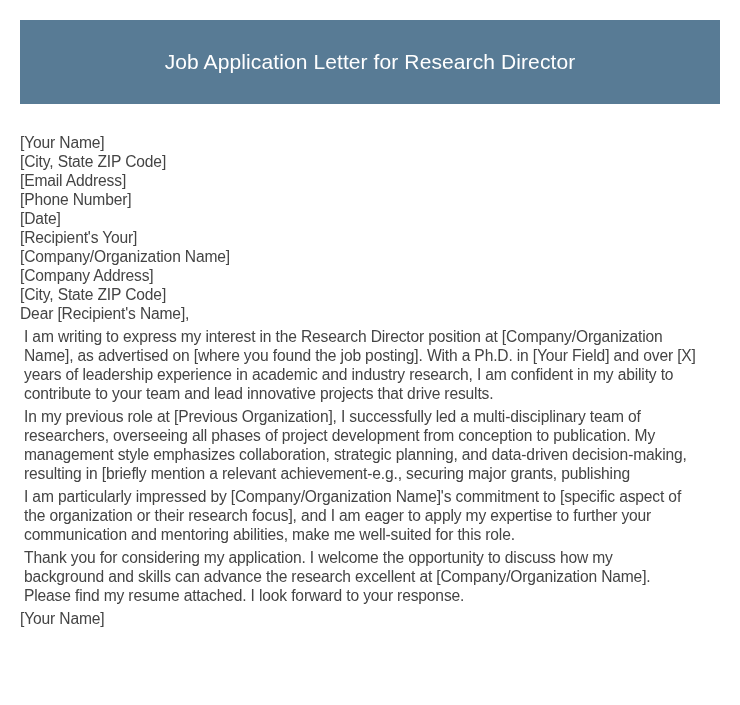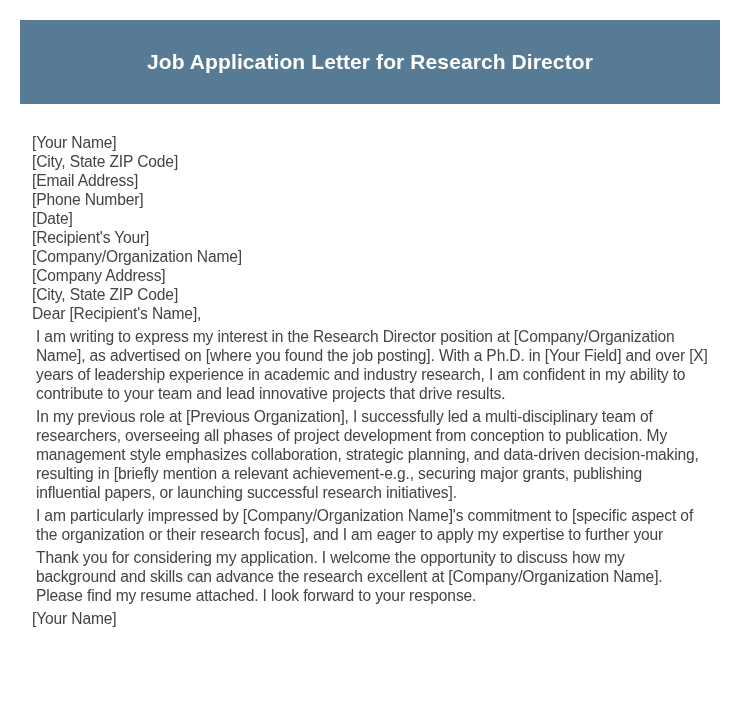--- a/index.html
+++ b/index.html
@@ -20,28 +20,28 @@
       top: 20px;
       width: 700px;
       height: 84px;
       background: #587b95;
       display: flex;
       align-items: center;
       justify-content: center;
     }
     .header h1 {
       margin: 16px;
-      font-weight: bold;
+      font-weight: normal;
       font-size: 21px;
       color: #ffffff;
       letter-spacing: 0.1px;
     }
     .letter {
       position: absolute;
-      left: 32px;
+      left: 20px;
       top: 133px;
       width: 704px;
       font-size: 15.6px;
       line-height: 19px;
       color: #444444;
       letter-spacing: -0.15px;
     }
     .letter .line {
       display: block;
       white-space: nowrap;
@@ -78,26 +78,26 @@
     <span class="line">Name], as advertised on [where you found the job posting]. With a Ph.D. in [Your Field] and over [X]</span>
     <span class="line">years of leadership experience in academic and industry research, I am confident in my ability to</span>
     <span class="line">contribute to your team and lead innovative projects that drive results.</span>
   </p>
 
   <p>
     <span class="line">In my previous role at [Previous Organization], I successfully led a multi-disciplinary team of</span>
     <span class="line">researchers, overseeing all phases of project development from conception to publication. My</span>
     <span class="line">management style emphasizes collaboration, strategic planning, and data-driven decision-making,</span>
     <span class="line">resulting in [briefly mention a relevant achievement-e.g., securing major grants, publishing</span>
-    <span class="line">influential papers, or launching successful research initiatives].</span>
   </p>
 
   <p>
     <span class="line">I am particularly impressed by [Company/Organization Name]'s commitment to [specific aspect of</span>
     <span class="line">the organization or their research focus], and I am eager to apply my expertise to further your</span>
+    <span class="line">communication and mentoring abilities, make me well-suited for this role.</span>
   </p>
 
   <p>
     <span class="line">Thank you for considering my application. I welcome the opportunity to discuss how my</span>
     <span class="line">background and skills can advance the research excellent at [Company/Organization Name].</span>
     <span class="line">Please find my resume attached. I look forward to your response.</span>
   </p>
 
   <span class="line">[Your Name]</span>
 </div>

